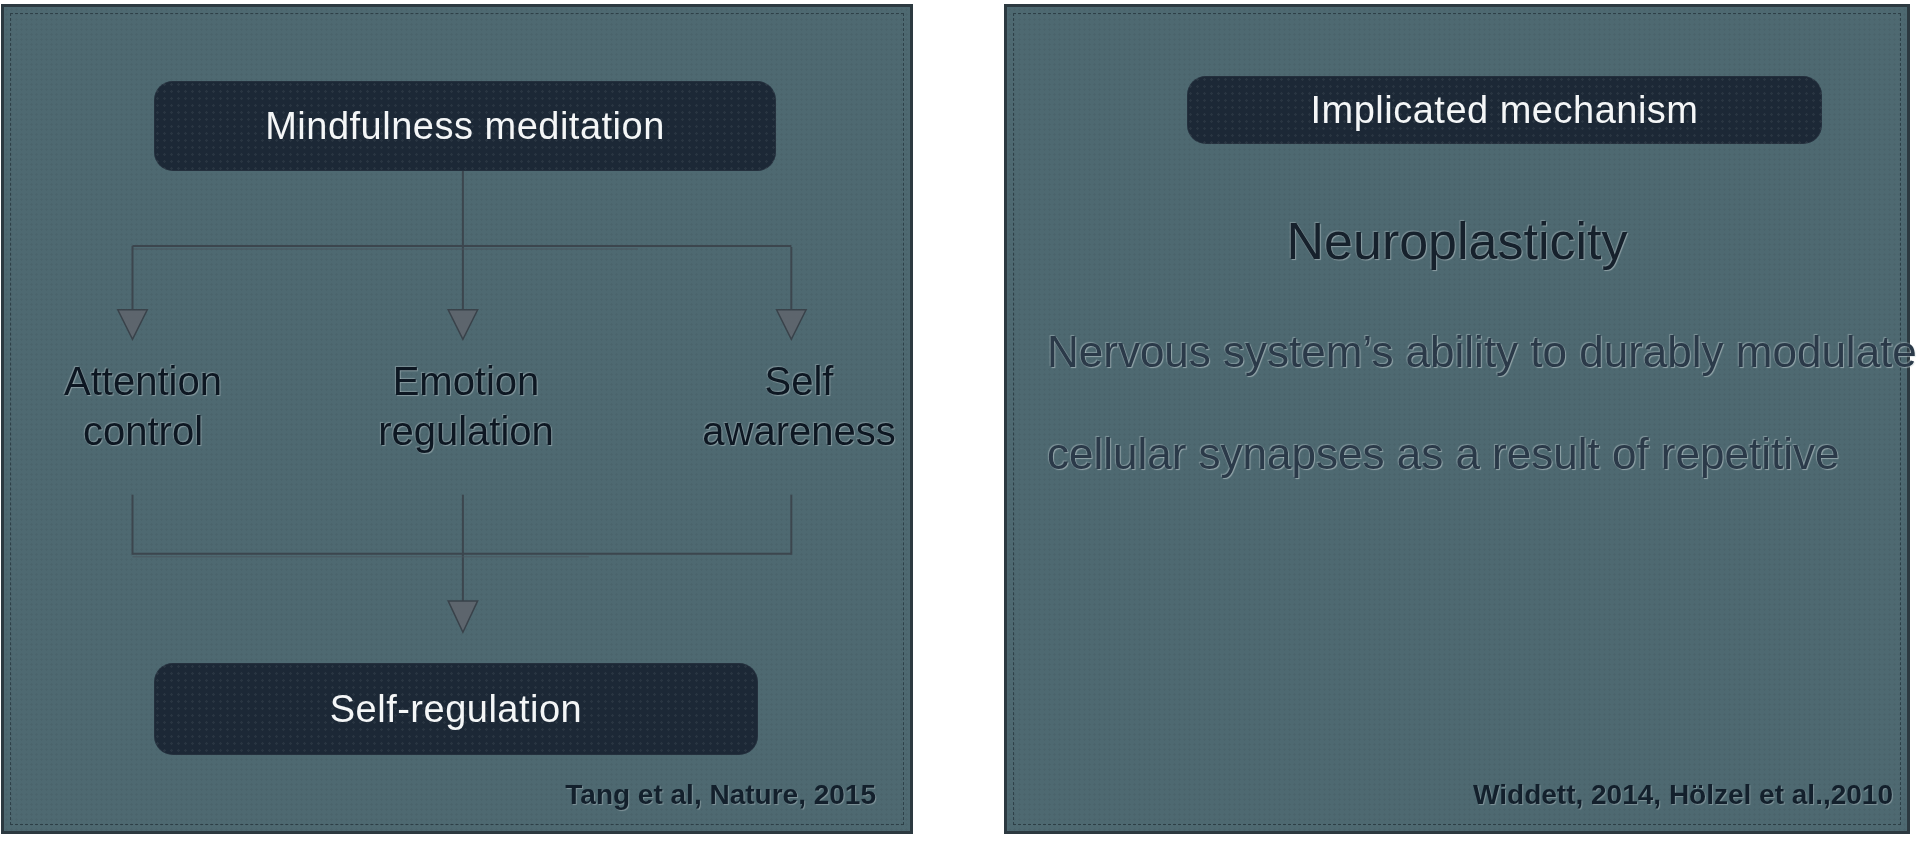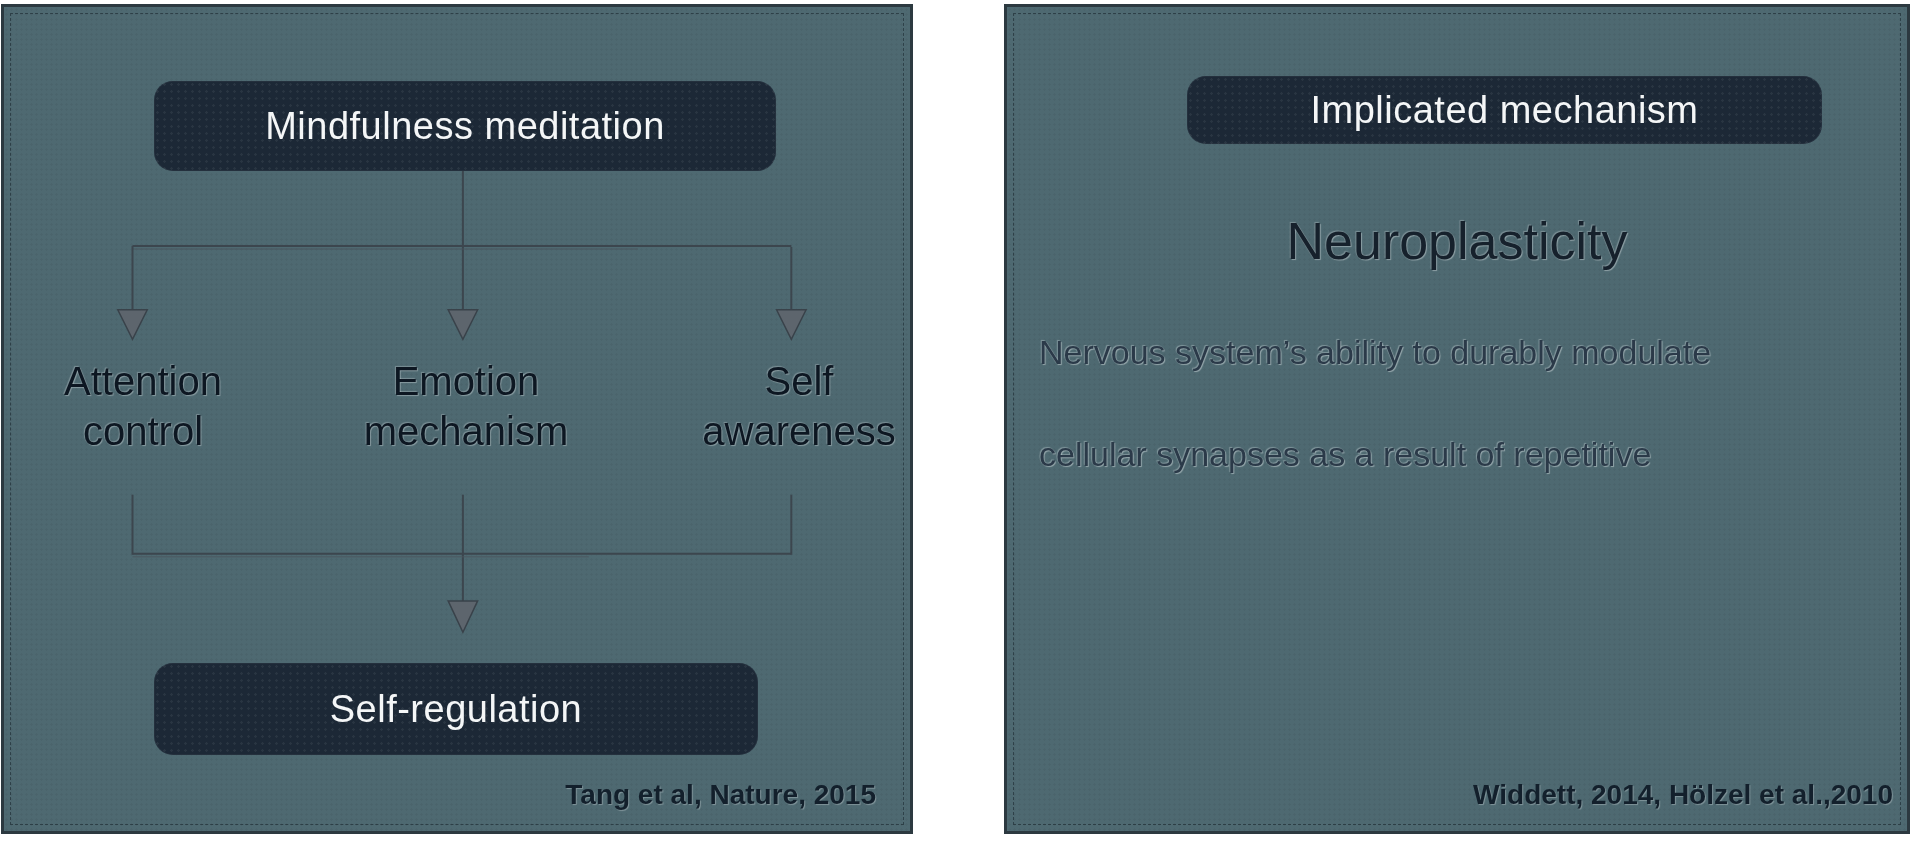--- a/index.html
+++ b/index.html
@@ -56,22 +56,22 @@
   }
   #panel-left .citation{right:34px;}
   #panel-right .citation{right:14px;}
   .heading{
     position:absolute;left:0;top:209px;width:100%;height:50px;
     text-align:center;font-size:52px;font-weight:500;line-height:50px;
     color:#16212c;
     text-shadow:1px 1px 1px rgba(205,216,218,0.5), -1px -1px 1px rgba(205,216,218,0.35);
   }
   .body-text{
-    position:absolute;left:32px;top:294px;width:840px;
-    font-size:34px;line-height:102px;font-weight:400;
+    position:absolute;left:40px;top:294px;width:840px;
+    font-size:44px;line-height:102px;font-weight:400;
     color:#2b3a49;
     text-shadow:1px 1px 1px rgba(206,217,219,0.55), -1px -1px 1px rgba(206,217,219,0.4);
   }
   .body-text div{white-space:nowrap;}
 </style>
 </head>
 <body>
 
 <div class="page">
 
@@ -104,21 +104,21 @@
     <div class="node top-box-left">
       <span>Mindfulness meditation</span>
     </div>
 
     <div class="branch-label" id="branch-0">
       <span>Attention</span>
       <span>control</span>
     </div>
     <div class="branch-label" id="branch-1">
       <span>Emotion</span>
-      <span>mechanism</span>
+      <span>regulation</span>
     </div>
     <div class="branch-label" id="branch-2">
       <span>Self</span>
       <span>awareness</span>
     </div>
 
     <div class="node bottom-box-left">
       <span>Self-regulation</span>
     </div>
 

